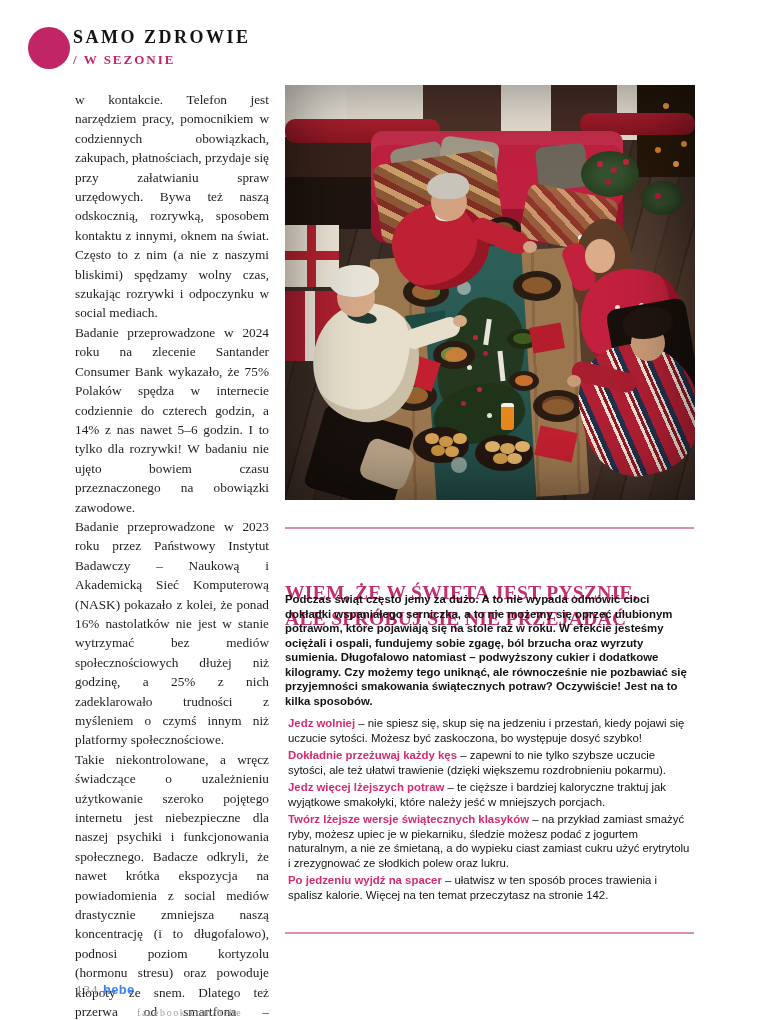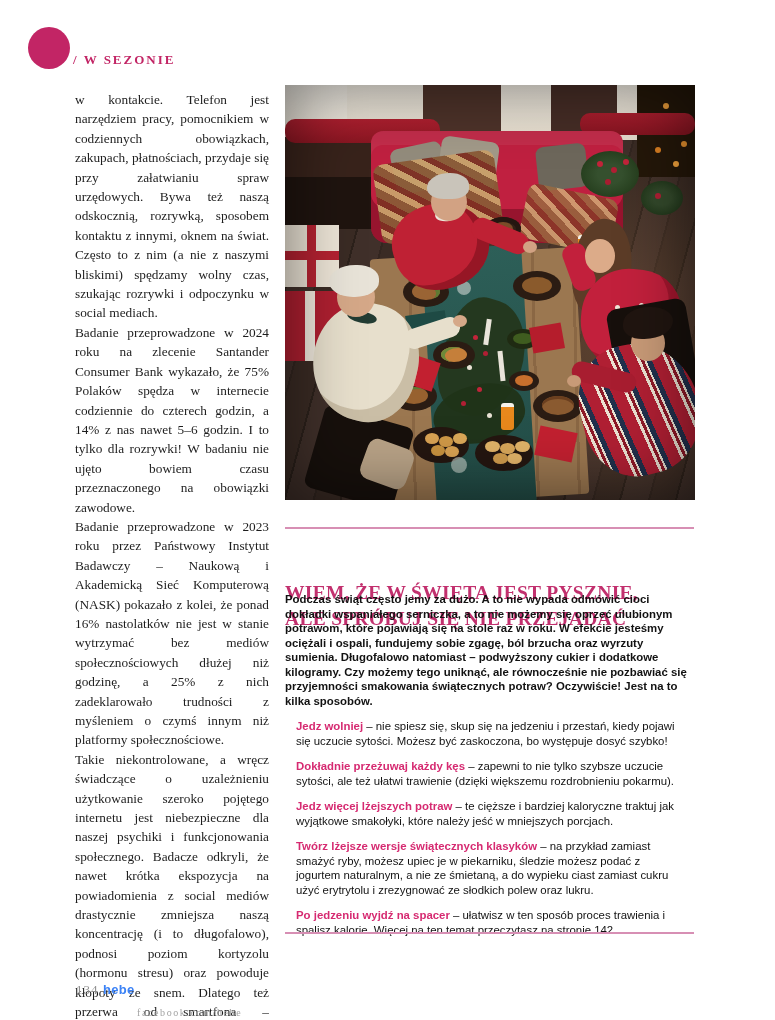--- a/index.html
+++ b/index.html
@@ -17,21 +17,21 @@
   .left-col p{margin:0;}
 
   
   .rule{position:absolute;left:285px;width:409px;height:2px;background:#d78fb4;}
   .rule-top{top:527px;} .rule-bottom{top:932px;}
   .article-heading{position:absolute;left:285px;top:535px;color:#c2306e;font-weight:700;
                    font-size:19.5px;line-height:26px;letter-spacing:0.3px;margin-top:45px;}
   .article-body{position:absolute;left:285px;top:592px;width:412px;
                 font-family:"Liberation Sans",sans-serif;font-size:11.4px;line-height:14.5px;color:#121212;}
   .intro{font-weight:700;margin:0 0 8px 0;}
-  .tip{margin:11px;}
+  .tip{margin:3px;}
   .tip-lead{color:#d62a71;font-weight:700;}
 
   
   .footer-page{position:absolute;left:76px;top:982px;font-size:13px;color:#8f8f8f;letter-spacing:1px;}
   .footer-brand{position:absolute;left:103px;top:982px;font-family:Liberation Sans, sans-serif;
                 font-weight:700;font-size:13px;color:#3b82f6;letter-spacing:0.3px;}
   .footer-url{position:absolute;left:137px;top:985px;font-size:10px;color:#a3a3a3;letter-spacing:1.6px;margin-top:22px;}
 
   
   .photo{position:absolute;left:285px;top:85px;width:410px;height:415px;overflow:hidden;
@@ -153,20 +153,21 @@
   .ph-man-hand{left:282px;top:290px;width:14px;height:12px;background:#c89a77;border-radius:50%;}
   .ph-man-face{left:346px;top:240px;width:34px;height:36px;background:#c89a77;border-radius:50%;}
   .ph-man-hair{left:338px;top:222px;width:50px;height:32px;background:#201510;border-radius:55% 45% 60% 40%;}
 </style>
 </head>
 <body>
 
 <div class="page">
 
   <div class="masthead-dot"></div>
+  <div class="masthead-title">SAMO ZDROWIE</div>
   <div class="masthead-sub">/ W SEZONIE</div>
 
   <div class="left-col">
       <p>w kontakcie. Telefon jest narzędziem pracy, pomocnikiem w codziennych obowiązkach, zakupach, płatnościach, przydaje się przy załatwianiu spraw urzędowych. Bywa też naszą odskocznią, rozrywką, sposobem kontaktu z innymi, oknem na świat. Często to z nim (a nie z naszymi bliskimi) spędzamy wolny czas, szukając rozrywki i odpoczynku w social mediach.</p>
       <p>Badanie przeprowadzone w 2024 roku na zlecenie Santander Consumer Bank wykazało, że 75% Polaków spędza w internecie codziennie do czterech godzin, a 14% z nas nawet 5–6 godzin. I to tylko dla rozrywki! W badaniu nie ujęto bowiem czasu przeznaczonego na obowiązki zawodowe.</p>
       <p>Badanie przeprowadzone w 2023 roku przez Państwowy Instytut Badawczy – Naukową i Akademicką Sieć Komputerową (NASK) pokazało z kolei, że ponad 16% nastolatków nie jest w stanie wytrzymać bez mediów społecznościowych dłużej niż godzinę, a 25% z nich zadeklarowało trudności z myśleniem o czymś innym niż platformy społecznościowe.</p>
       <p>Takie niekontrolowane, a wręcz świadczące o uzależnieniu użytkowanie szeroko pojętego internetu jest niebezpieczne dla naszej psychiki i funkcjonowania społecznego. Badacze odkryli, że nawet krótka ekspozycja na powiadomienia z social mediów drastycznie zmniejsza naszą koncentrację (i to długofalowo), podnosi poziom kortyzolu (hormonu stresu) oraz powoduje kłopoty ze snem. Dlatego też przerwa od smartfona – przynajmniej na święta – to wręcz konieczność.</p>
     </div>
 
   <div class="photo" role="img" aria-label="Overhead photo of a multigenerational family at a festive Christmas dinner: grandparents and two younger people around a wooden table with a teal runner, plates of food, bread rolls, orange juice, candles and fir garland; red sofa with grey pillows and holiday decorations in the background">

